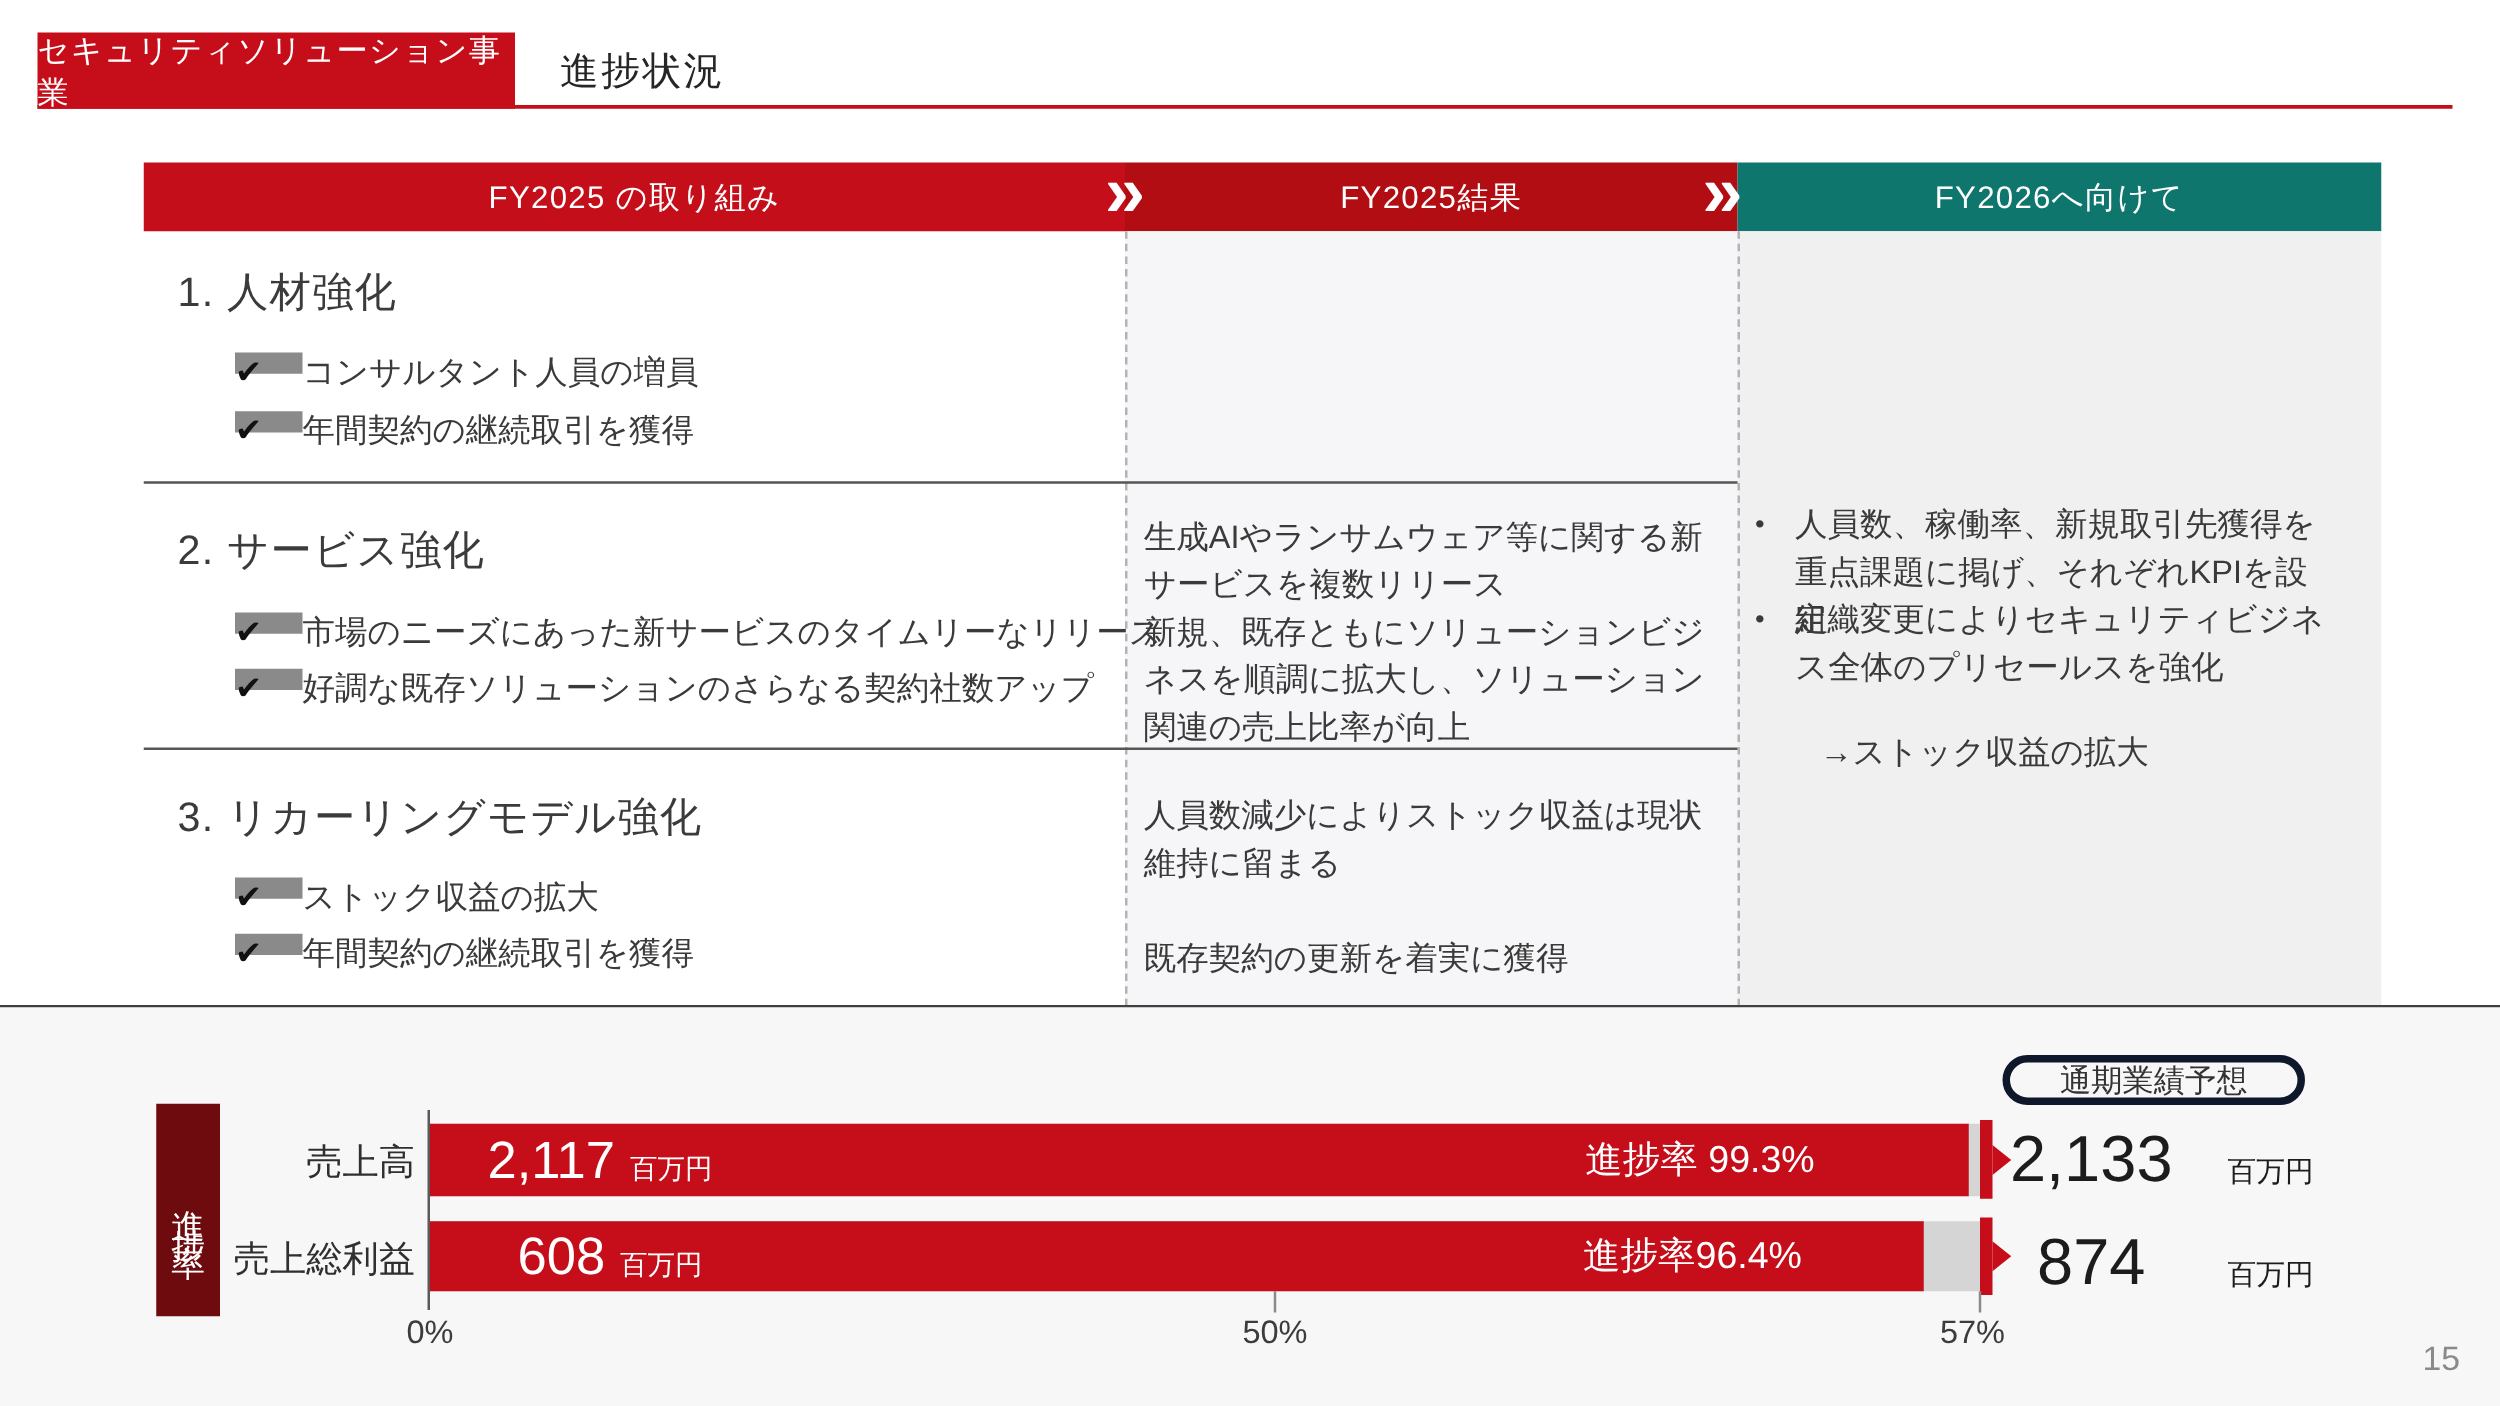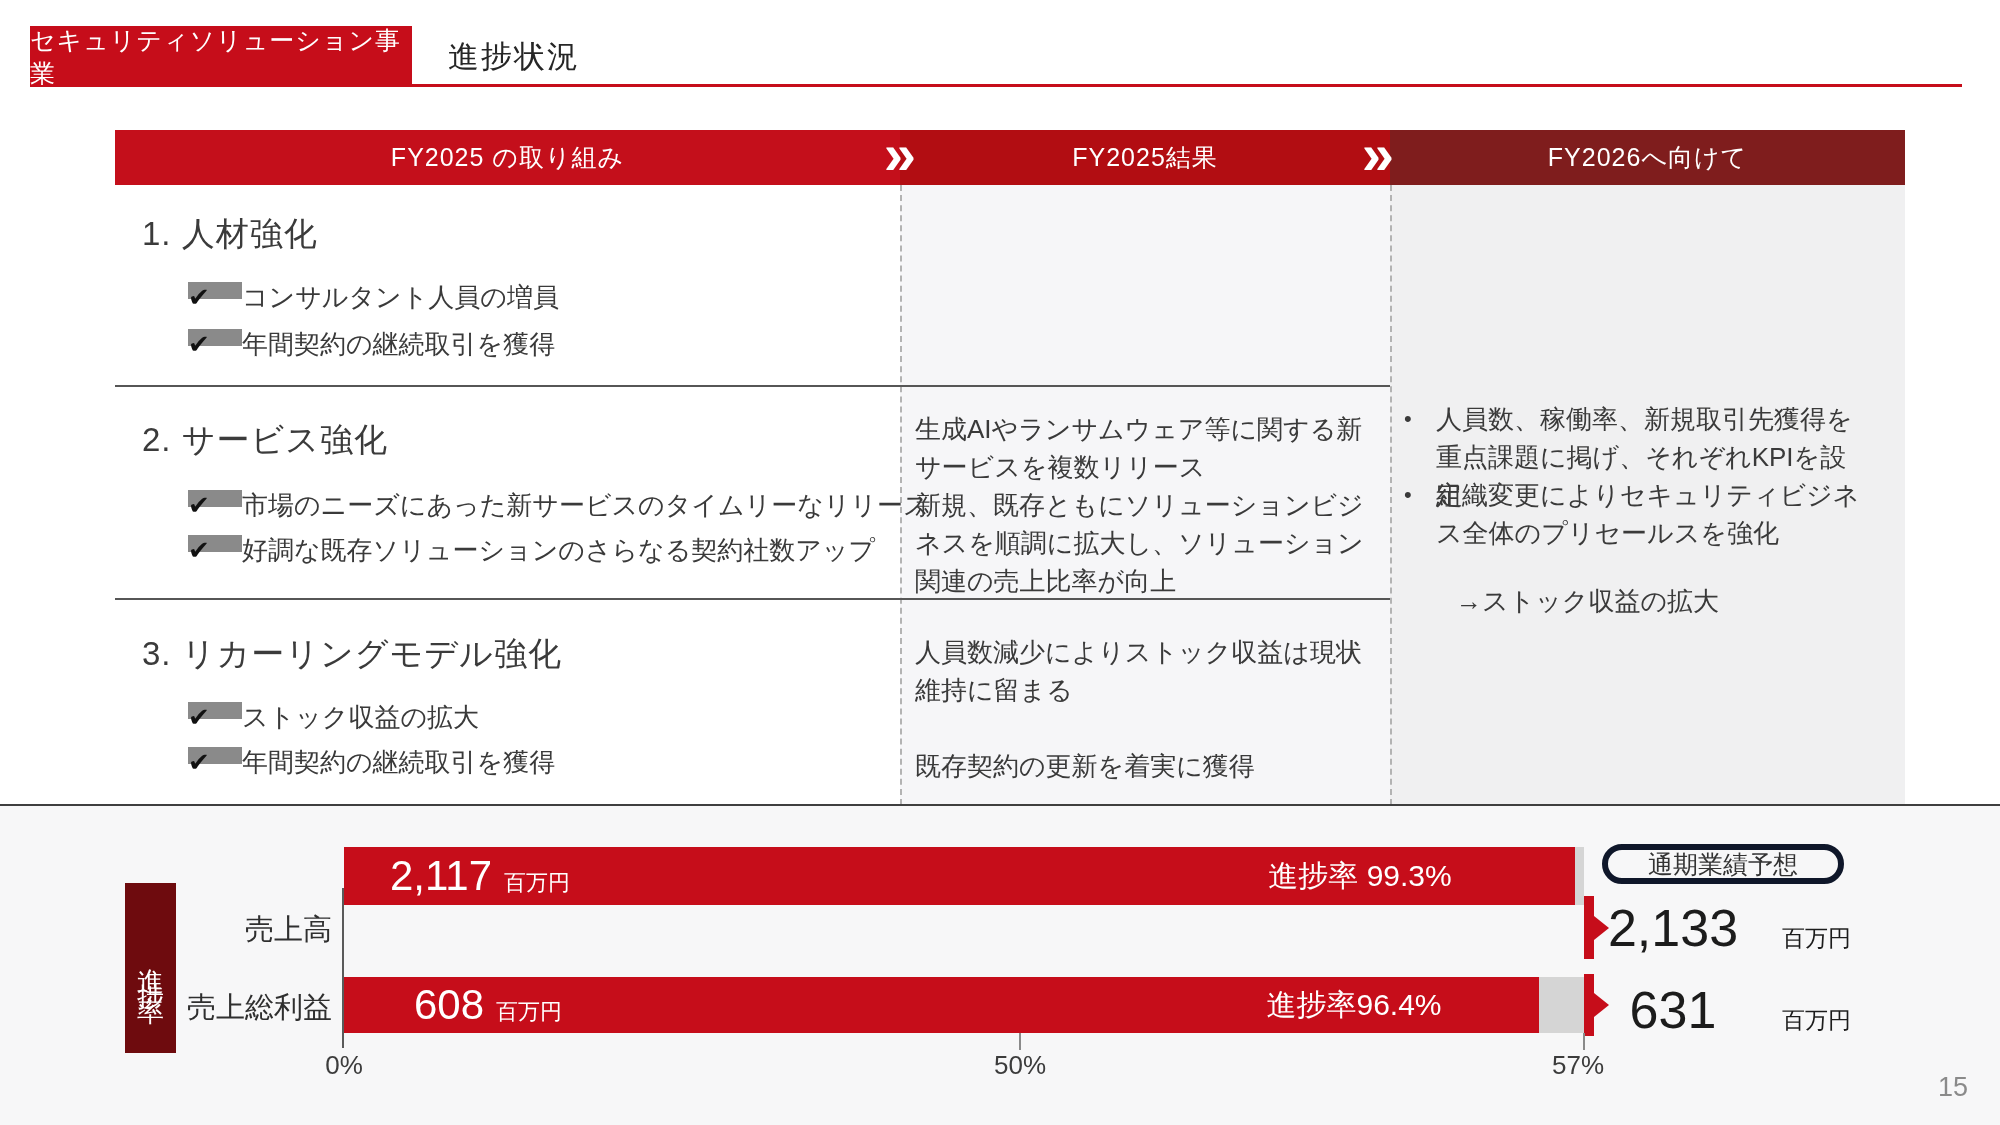--- a/index.html
+++ b/index.html
@@ -13,21 +13,21 @@
   .title{left:448px;top:36px;font-size:31px;color:#262626;letter-spacing:2px;}
   .title-underline{left:30px;top:84px;width:1932px;height:3px;background:#c60d1a;z-index:1;}
   .logo{right:38px;top:22px;height:50px;display:flex;align-items:center;gap:7px;}
   .logo-text{font-size:46px;font-weight:800;color:#e8231e;letter-spacing:0px;line-height:1;}
 
   
   .hseg{top:130px;height:55px;display:flex;align-items:center;justify-content:center;
         color:#fff;font-size:25px;letter-spacing:1px;}
   .hseg1{left:115px;width:785px;background:#c40f1b;}
   .hseg2{left:900px;width:490px;background:#b20d12;}
-  .hseg3{left:1390px;width:515px;background:#7f1d1d;}
+  .hseg3{left:1390px;width:515px;background:#0f766e;}
   .chev{top:130px;height:55px;width:64px;display:flex;align-items:center;justify-content:center;
         color:#fff;font-size:58px;font-weight:700;z-index:3;line-height:55px;}
   .chev span{display:block;transform:translateY(-4px);}
   .chev1{left:868px;}
   .chev2{left:1346px;}
 
   
   .col2-bg{left:900px;top:185px;width:490px;height:620px;background:#f6f6f8;border-left:2px dashed #b3b3b3;box-sizing:border-box;}
   .col3-bg{left:1390px;top:185px;width:515px;height:620px;background:#f0f0f1;border-left:2px dashed #b3b3b3;box-sizing:border-box;}
   .rowline{left:115px;width:1275px;height:2px;background:#565656;}
@@ -47,21 +47,21 @@
   .bottom-band{left:0;top:806px;width:2000px;height:319px;background:#f7f7f8;}
 
   .rate-box{left:125px;top:883px;width:51px;height:170px;background:#6e0b0e;color:#fff;
             display:flex;align-items:center;justify-content:center;
             writing-mode:vertical-rl;text-orientation:upright;font-size:27px;letter-spacing:14px;}
   .cat-label{width:160px;text-align:right;font-size:29px;color:#2f2f2f;}
   .cat1{left:172px;top:910px;} .cat2{left:172px;top:988px;}
   .axis-line{left:342px;top:888px;width:2px;height:160px;background:#5a5a5a;}
 
   .track{left:344px;width:1240px;background:#d5d5d5;}
-  .track1{top:847px;height:58px;} .track2{top:977px;height:56px;}
+  .track1{top:899px;height:58px;} .track2{top:977px;height:56px;}
   .fill{position:absolute;left:0;top:0;height:100%;background:#c60d1a;}
   .bar-value{position:absolute;top:50%;transform:translateY(-50%);display:flex;align-items:baseline;color:#fff;white-space:nowrap;}
   .bar-value .num{font-size:42px;}
   .bar-value .unit{font-size:22px;margin-left:12px;}
   .v1{left:46px;} .v2{left:70px;}
   .progress-label{position:absolute;top:50%;transform:translate(-50%,-50%);color:#fff;font-size:30px;white-space:nowrap;}
   .p1{left:1016px;} .p2{left:1010px;text-align:center;}
 
   .marker{width:10px;background:#c60d1a;}
   .marker1{left:1584px;top:896px;height:63px;}
@@ -184,18 +184,18 @@
   <div class="abs axis-label al0">0%</div>
   <div class="abs axis-label al50">50%</div>
   <div class="abs axis-label al100">57%</div>
 
   <div class="abs forecast-pill">通期業績予想</div>
   <div class="abs forecast-row f1">
     <span class="forecast-val">2,133</span>
     <span class="forecast-unit">百万円</span>
   </div>
   <div class="abs forecast-row f2">
-    <span class="forecast-val">631</span>
+    <span class="forecast-val">874</span>
     <span class="forecast-unit">百万円</span>
   </div>
 
   <div class="abs page-number">15</div>
 </div>
 
 </body></html>

